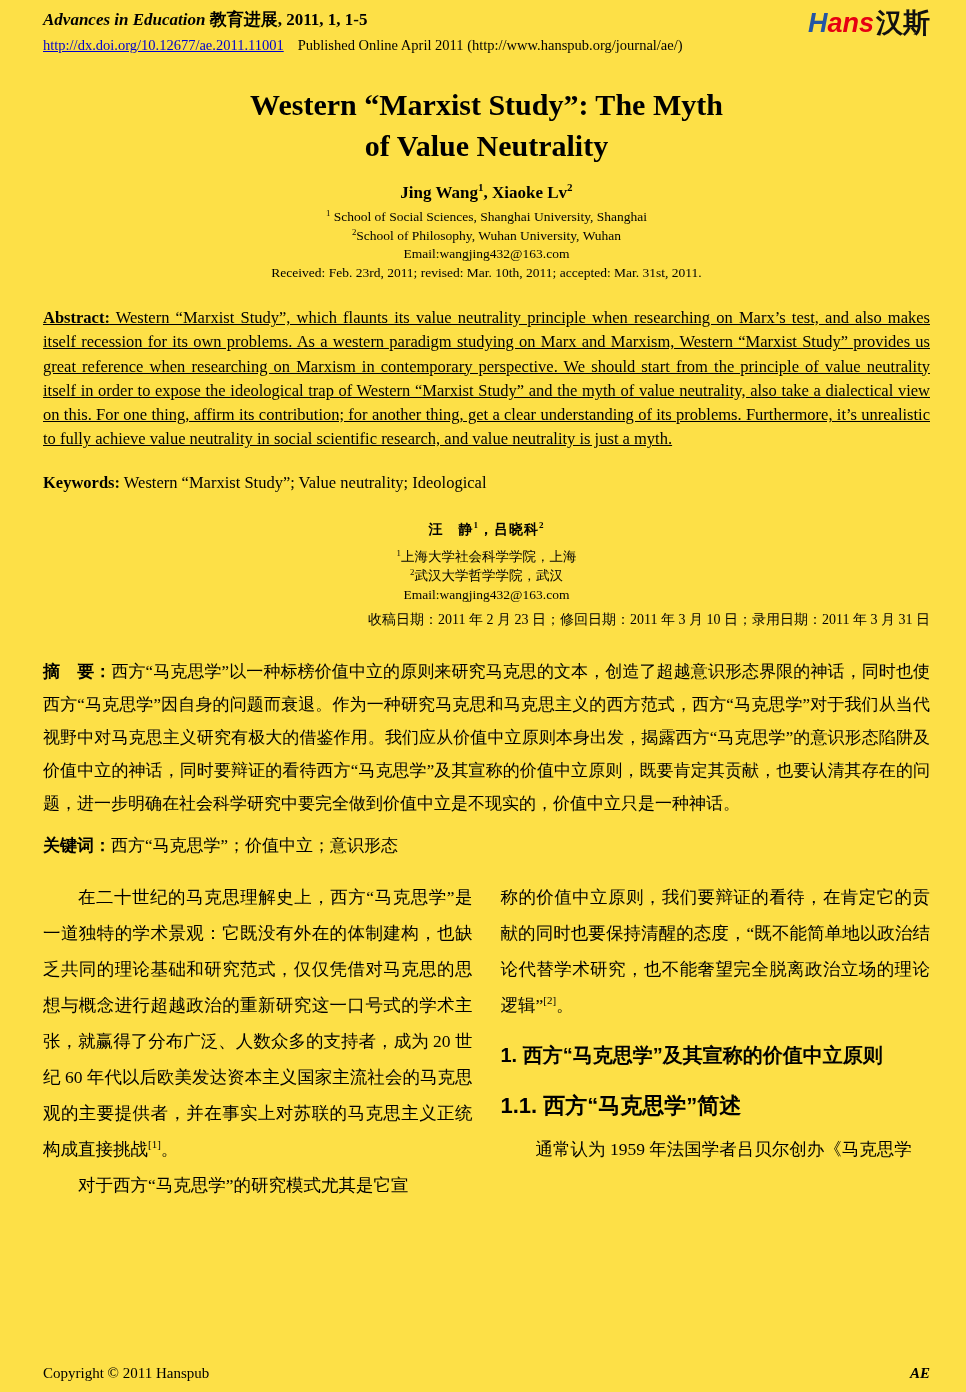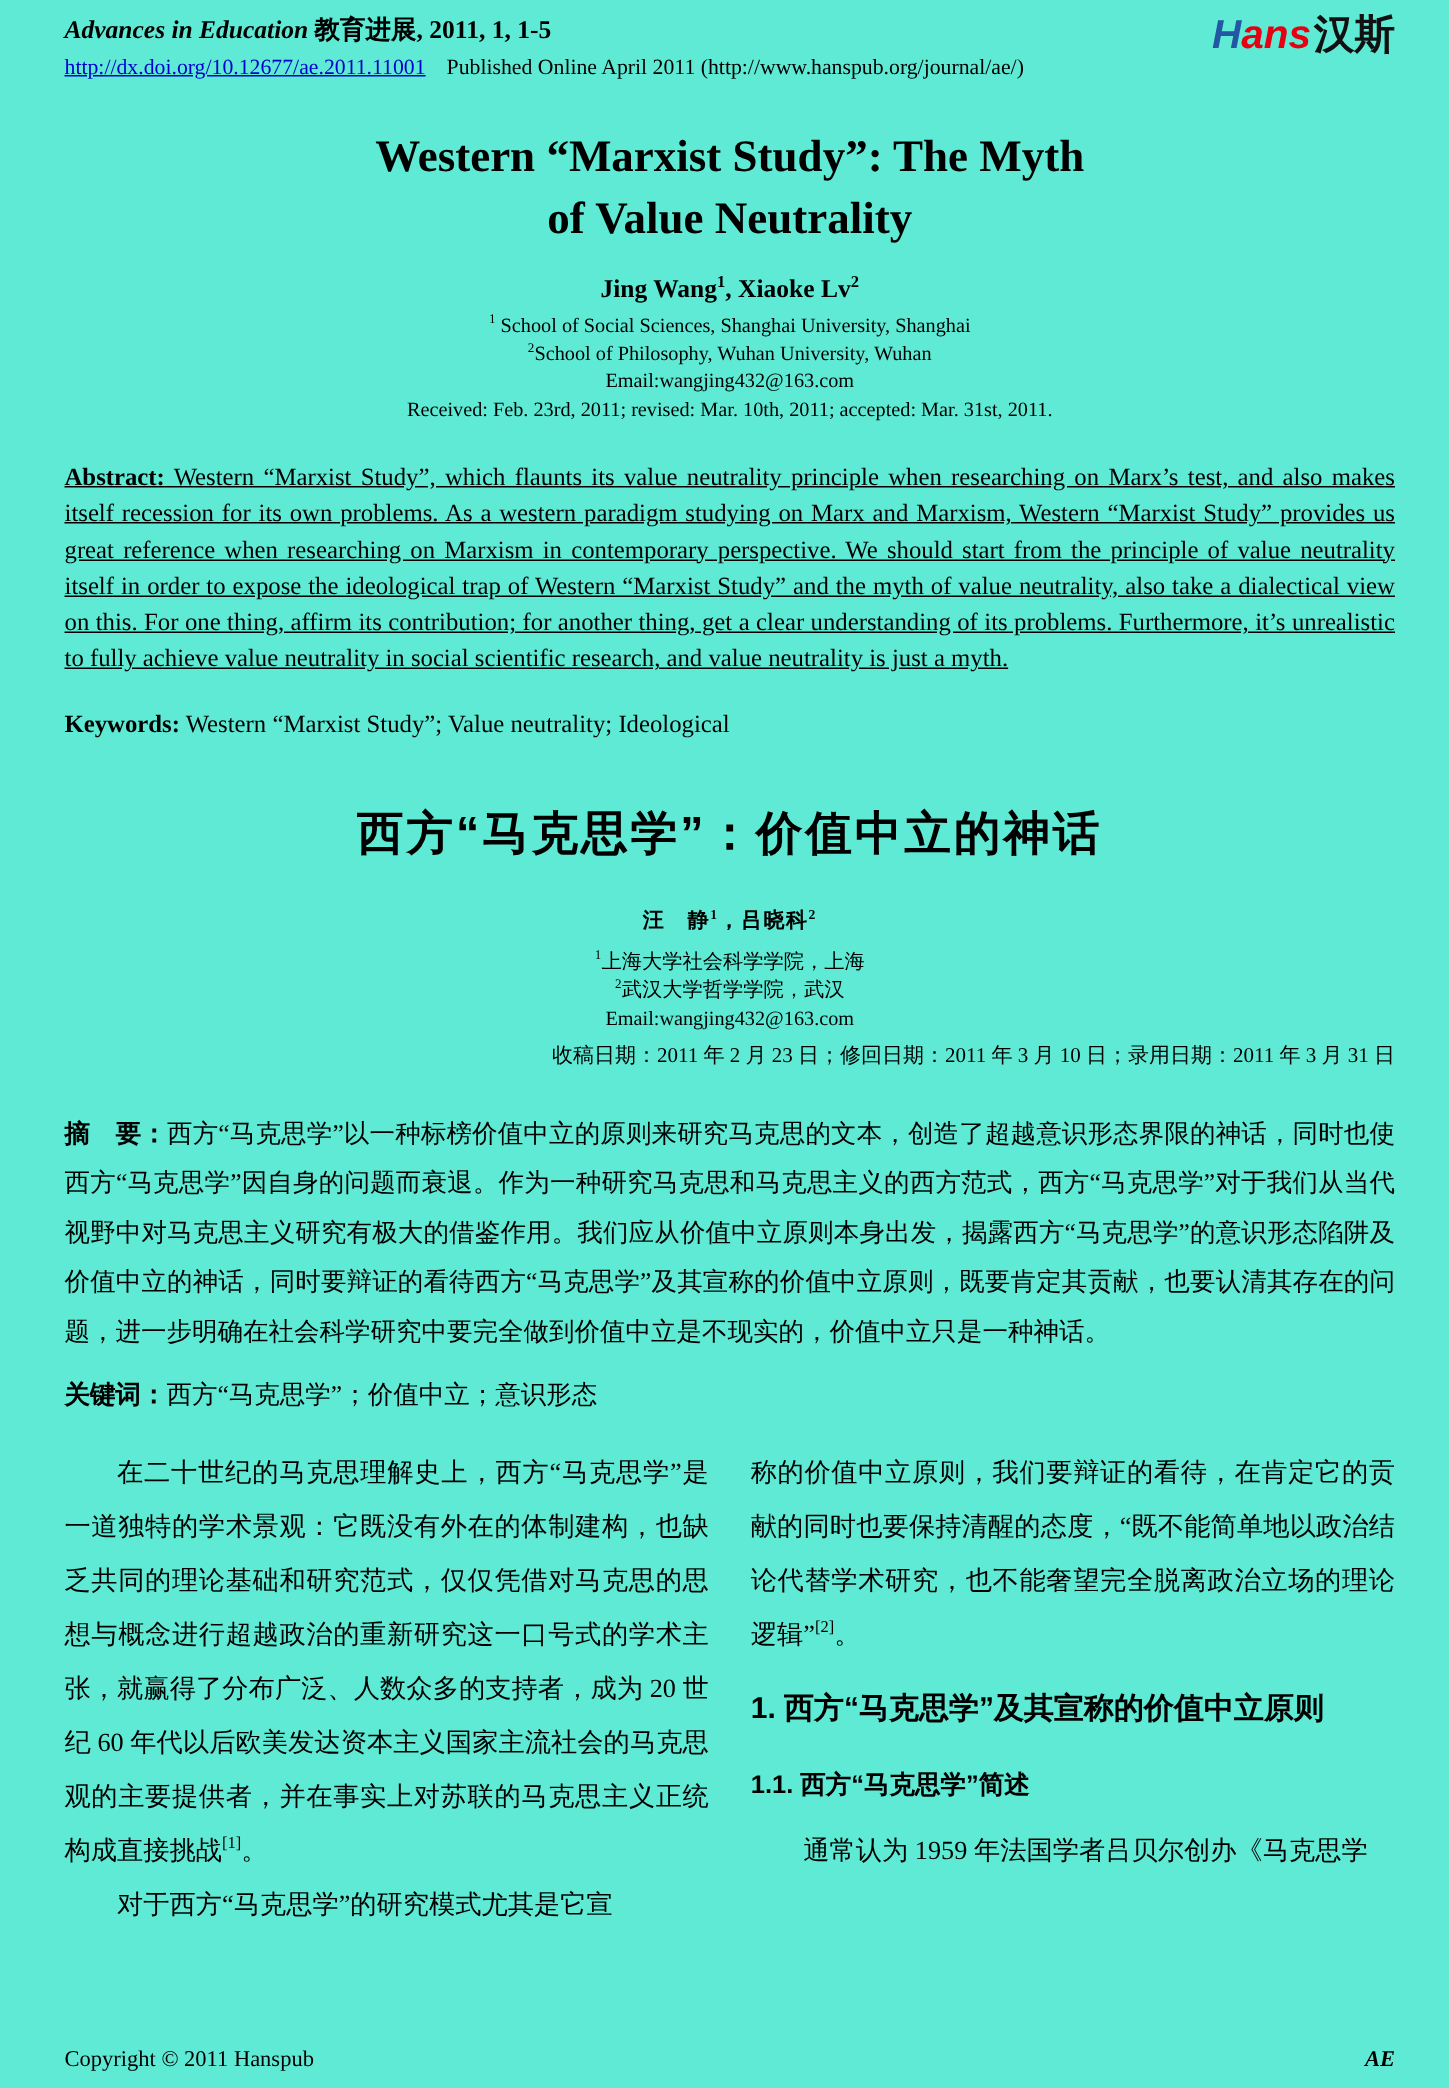--- a/index.html
+++ b/index.html
@@ -1,19 +1,19 @@
 <!DOCTYPE html>
 <html><head>
 <meta charset="utf-8">
 <style>
   * { margin:0; padding:0; box-sizing:border-box; }
   html,body { background:#ffffff; }
   .page {
     position:relative; width:966px; height:1392px; margin:0 auto;
-    background:#5eead4; color:#000;
+    background:#fde047; color:#000;
     font-family:"Liberation Serif", serif;
     overflow:hidden;
   }
   .inner { padding:8px 36px 0 43px; }
 
   
   .hdr { display:flex; justify-content:space-between; align-items:flex-start; }
   .journal-line { font-size:17px; font-weight:bold; }
   .journal-name { font-style:italic; }
   .journal-issue { font-style:normal; }
@@ -48,21 +48,21 @@
   .kw-cn { margin-top:14px; font-size:17px; }
 
   
   .cols { display:flex; gap:28px; margin-top:22px; }
   .col { flex:1 1 0; font-size:17.5px; line-height:36px; text-align:justify; }
   .col p.ind { text-indent:2em; }
   .refmark { font-size:11px; vertical-align:super; line-height:0; }
   .h1 { margin-top:18px; font-family:"Liberation Sans", sans-serif; font-weight:bold;
         font-size:20px; line-height:28px; white-space:nowrap; text-align:left; }
   .h2 { margin-top:24px; font-family:"Liberation Sans", sans-serif; font-weight:bold;
-        font-size:17px; line-height:26px; text-align:left; }
+        font-size:22px; line-height:26px; text-align:left; }
   .col p.after-h { margin-top:12px; }
 
   
   .ftr { position:absolute; left:43px; right:36px; bottom:10px;
          display:flex; justify-content:space-between; font-size:15px; }
   .ftr .abbr { font-weight:bold; font-style:italic; }
 </style>
 </head>
 <body>
 
@@ -101,21 +101,20 @@
     </div>
 
     <div class="abs-en">
       <span class="lbl">Abstract:</span><span> Western “Marxist Study”, which flaunts its value neutrality principle when researching on Marx’s test, and also makes itself recession for its own problems. As a western paradigm studying on Marx and Marxism, Western “Marxist Study” provides us great reference when researching on Marxism in contemporary perspective. We should start from the principle of value neutrality itself in order to expose the ideological trap of Western “Marxist Study” and the myth of value neutrality, also take a dialectical view on this. For one thing, affirm its contribution; for another thing, get a clear understanding of its problems. Furthermore, it’s unrealistic to fully achieve value neutrality in social scientific research, and value neutrality is just a myth.</span>
     </div>
 
     <div class="kw-en">
       <span class="lbl">Keywords:</span><span> Western “Marxist Study”; Value neutrality; Ideological</span>
     </div>
 
-    <div class="title-cn">西方“马克思学”：价值中立的神话</div>
 
     <div class="authors-cn">
       <span>汪　静</span><sup>1</sup><span>，</span><span>吕晓科</span><sup>2</sup>
     </div>
 
     <div class="affs-cn">
       <div><sup>1</sup><span>上海大学社会科学学院，上海</span></div>
       <div><sup>2</sup><span>武汉大学哲学学院，武汉</span></div>
       <div>Email:wangjing432@163.com</div>
     </div>

